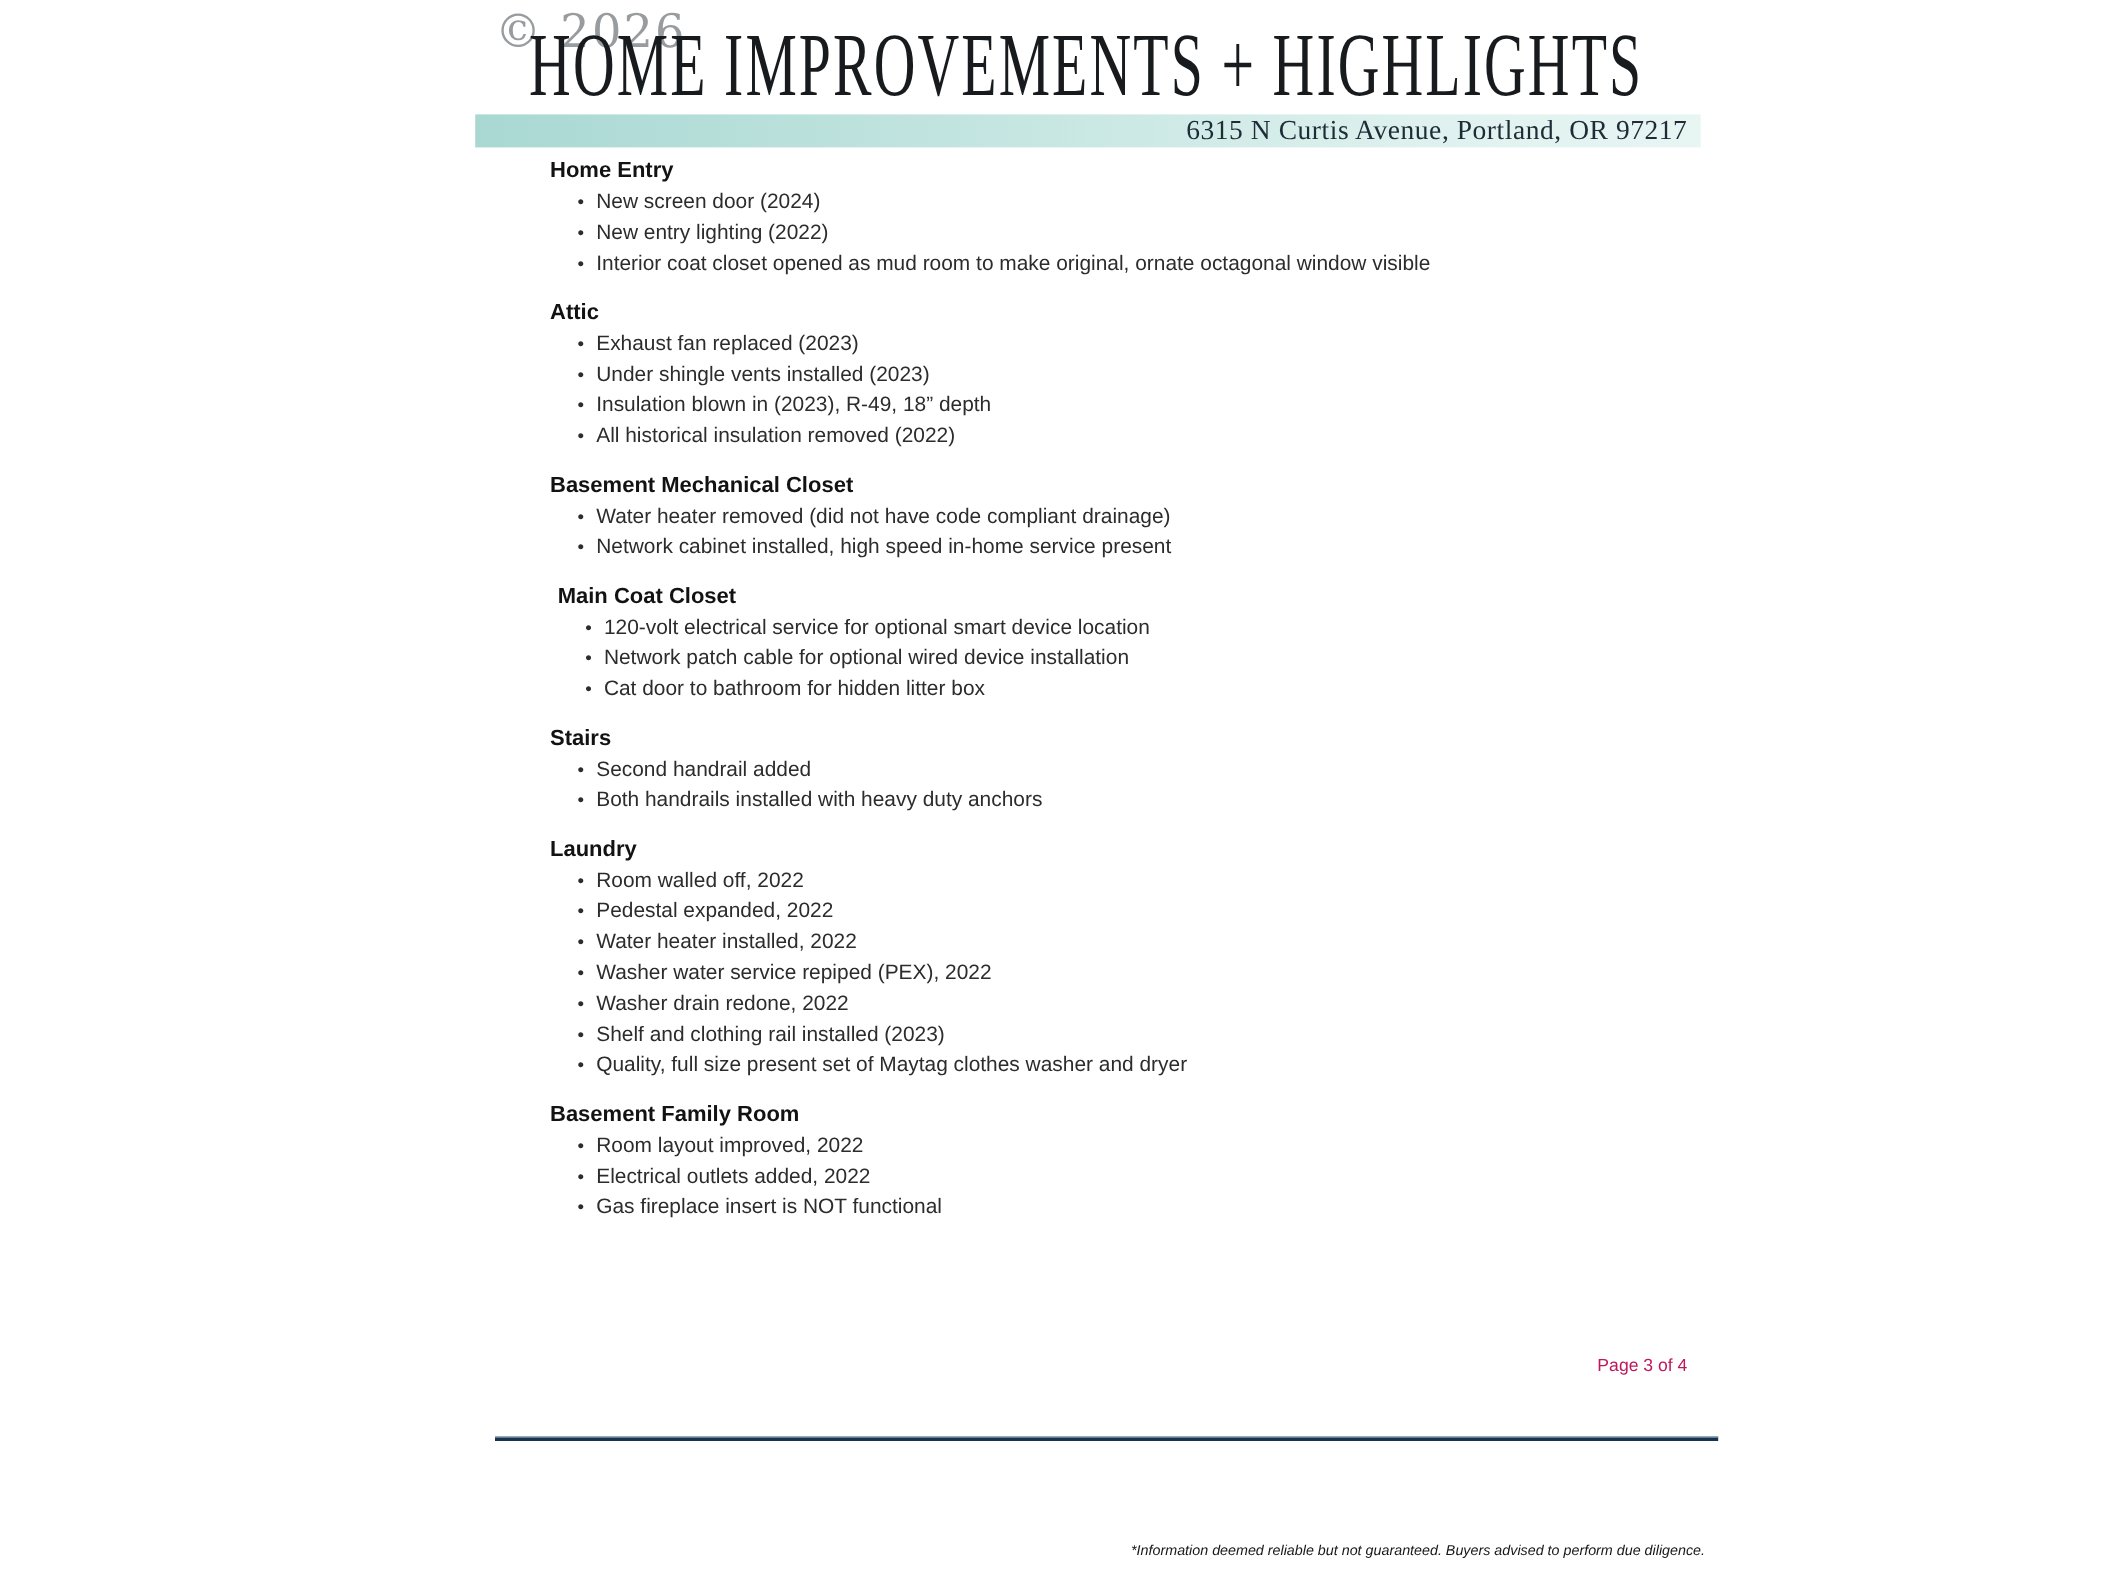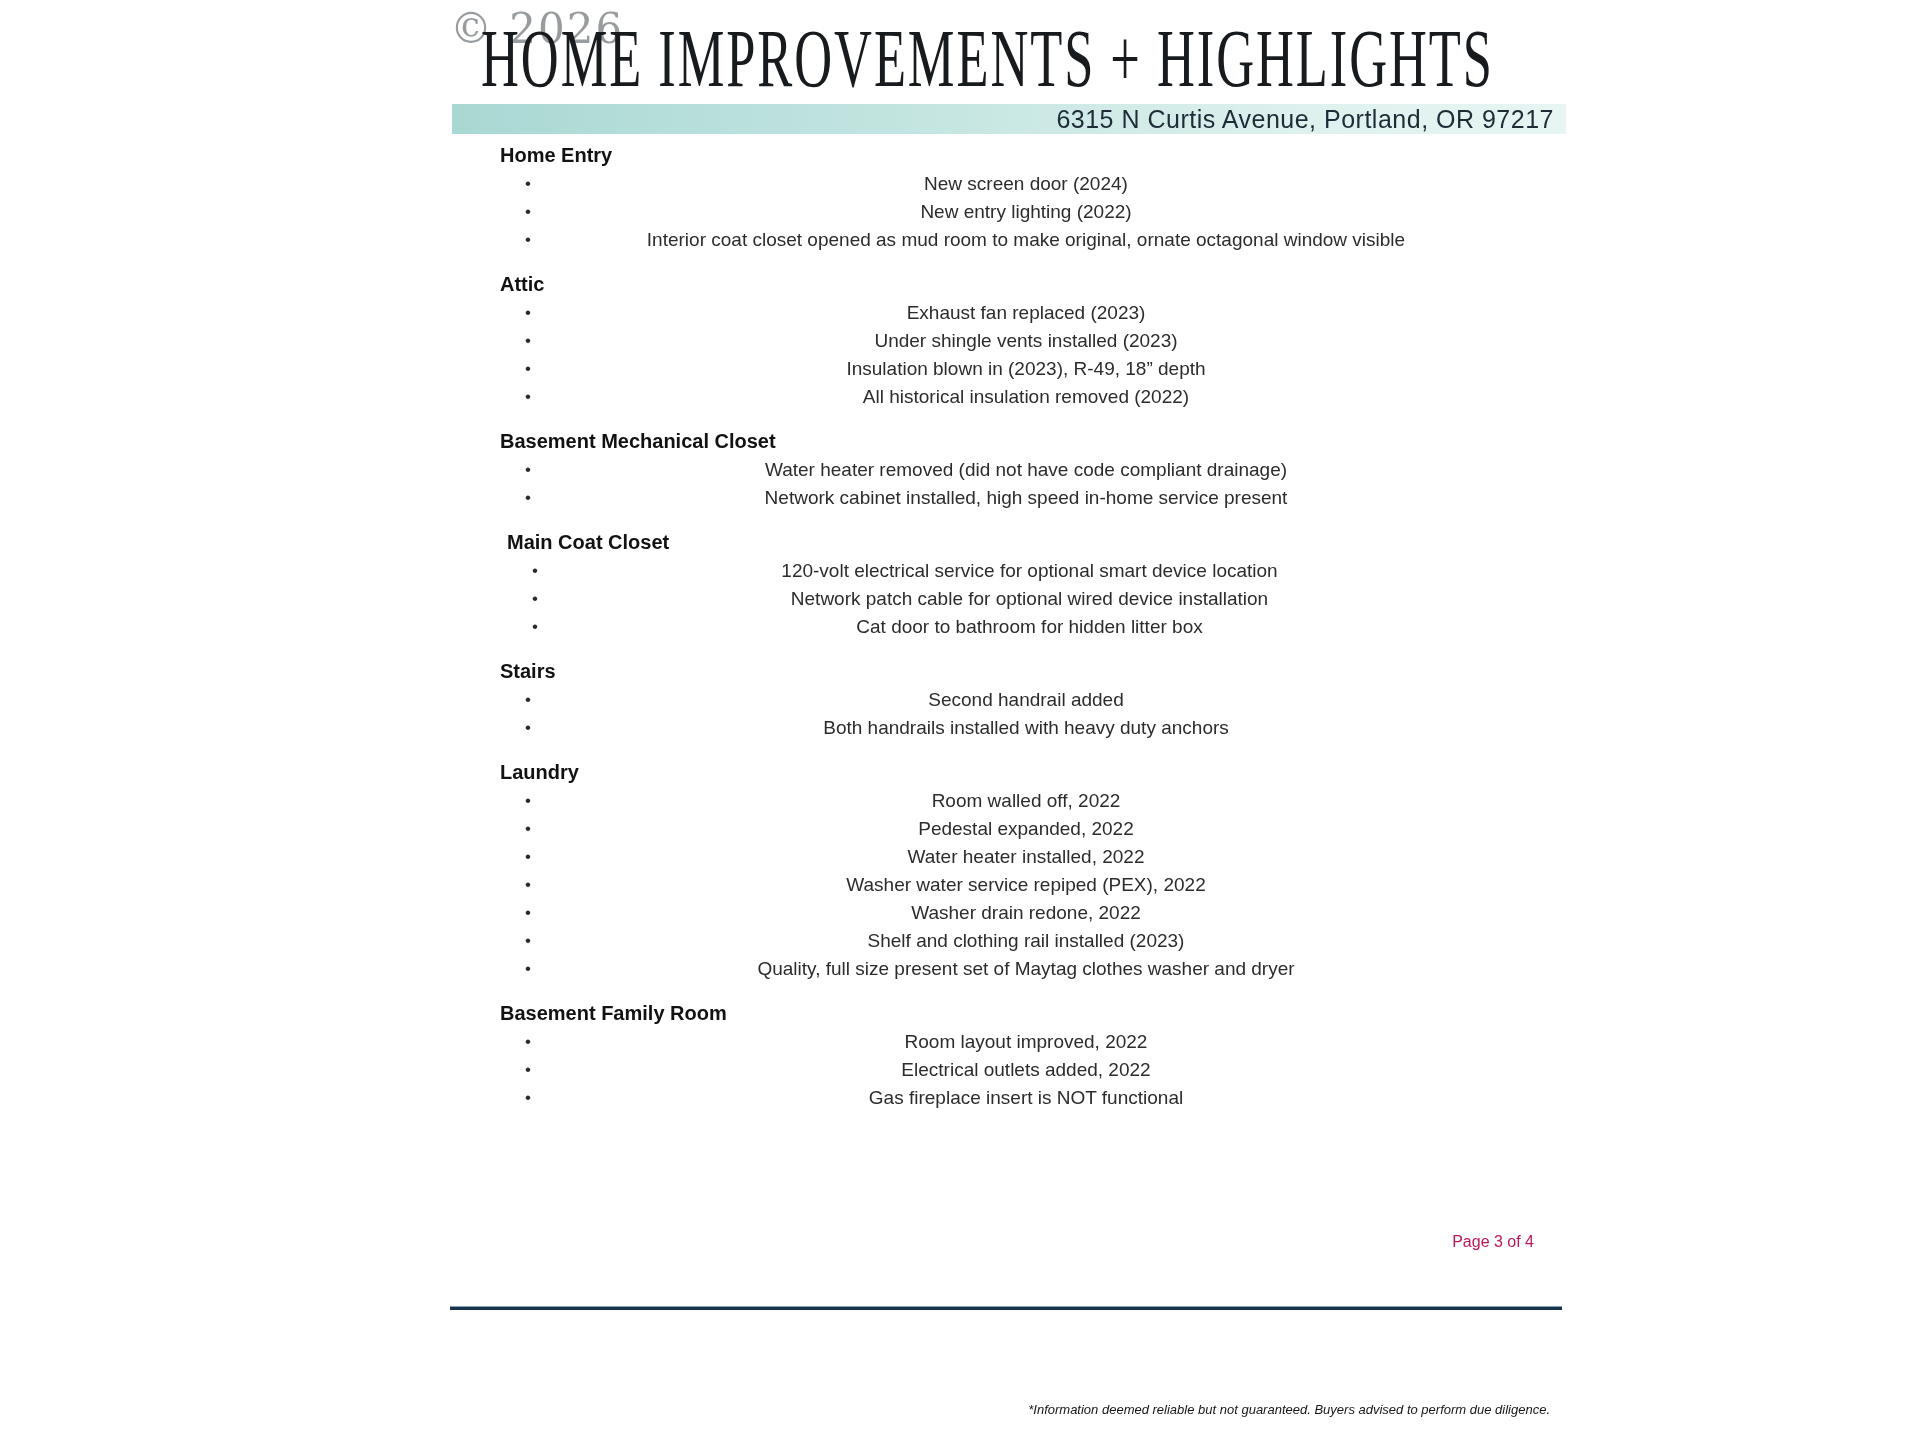--- a/index.html
+++ b/index.html
@@ -39,31 +39,32 @@
     letter-spacing: 3px;
     color: #181b1d;
     white-space: nowrap;
     transform: scaleX(0.64);
     transform-origin: left top;
   }
 
   
   .address-bar {
     position: absolute;
-    left: 408px;
+    left: 388px;
     top: 104px;
     width: 1114px;
     height: 30px;
     background: linear-gradient(90deg, #a9d8d3 0%, #c6e6e2 45%, #e0f2ef 80%, #e7f5f3 100%);
     display: flex;
     align-items: center;
     justify-content: flex-end;
     padding-right: 12px;
     box-sizing: border-box;
     z-index: 3;
+    font-family: Liberation Serif, serif;
   }
   .address-text {
     font-size: 25px;
     color: #1e2c37;
     letter-spacing: 0.5px;
     white-space: nowrap;
   }
 
   
   .content {
@@ -84,21 +85,20 @@
   .section-heading {
     font-size: 20px;
     font-weight: 700;
     color: #121212;
     line-height: 29px;
   }
   .section ul {
     margin: 0;
     padding: 0 0 0 42px;
     list-style: none;
-    text-align: center;
   }
   .section li {
     position: relative;
     font-size: 19px;
     line-height: 28px;
     color: #2c2c2c;
     white-space: nowrap;
   }
   .section li::before {
     content: "\2022";

